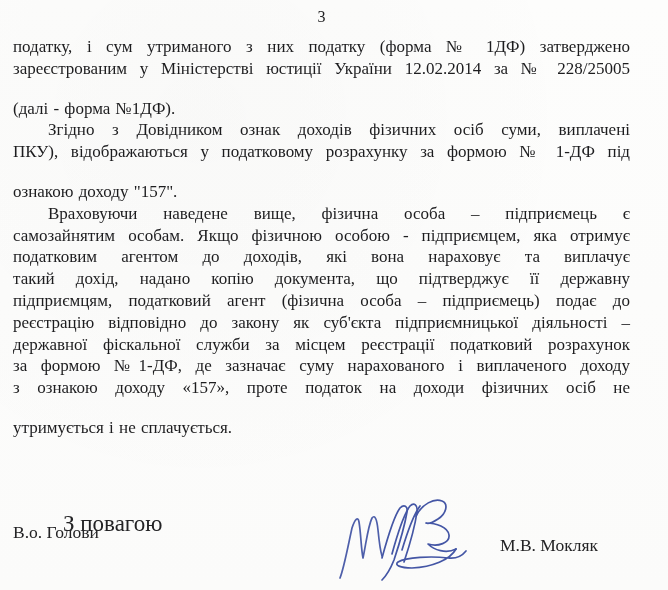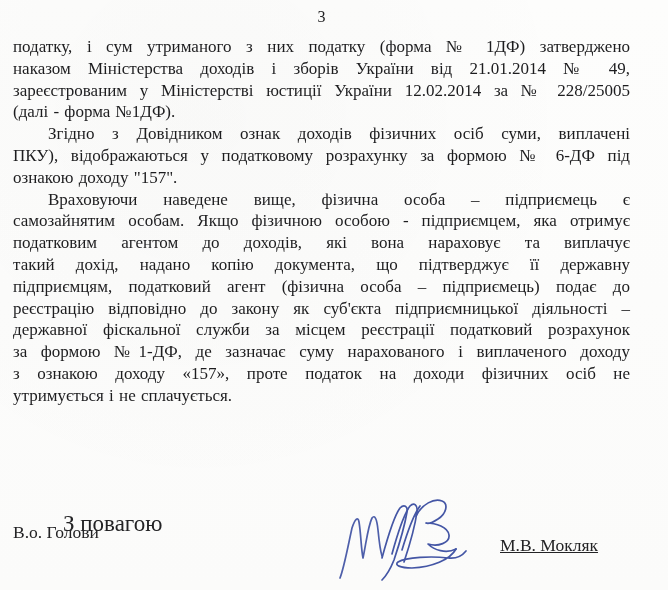--- a/index.html
+++ b/index.html
@@ -33,66 +33,65 @@
   }
   .para { margin: 0; padding: 0; }
   .line {
     text-align: justify;
     text-align-last: justify;
     white-space: normal;
   }
   .line.last {
     text-align: left;
     text-align-last: left;
+    margin-top: 18px;
   }
   .line.indent { text-indent: 35px; }
   .closing {
     position: absolute;
     top: 470px; left: 63px;
     font-size: 23px;
     color: #232325;
     margin-top: 41px;
   }
   .signer-position {
     position: absolute;
     top: 522px; left: 13px;
     font-size: 17.5px;
     color: #232325;
   }
   .signer-name {
     position: absolute;
     top: 535px; left: 500px;
     font-size: 17.5px;
     color: #232325;
-    text-decoration: underline;
   }
   .signature {
     position: absolute;
     top: 494px; left: 332px;
     width: 142px; height: 94px;
   }
   .signature svg { width: 100%; height: 100%; display: block; }
 </style>
 </head>
 <body>
 
 <div class="page">
 
   <div class="page-number">3</div>
 
   <div class="body-text">
     <div class="para">
       <div class="line">податку, і сум утриманого з них податку (форма № 1ДФ) затверджено</div>
-      <div class="line">наказом Міністерства доходів і зборів України від 21.01.2014 № 49,</div>
       <div class="line">зареєстрованим у Міністерстві юстиції України 12.02.2014 за № 228/25005</div>
       <div class="line last">(далі - форма №1ДФ).</div>
     </div>
     <div class="para">
       <div class="line indent">Згідно з Довідником ознак доходів фізичних осіб суми, виплачені</div>
-      <div class="line">ПКУ), відображаються у податковому розрахунку за формою № 6-ДФ під</div>
+      <div class="line">ПКУ), відображаються у податковому розрахунку за формою № 1-ДФ під</div>
       <div class="line last">ознакою доходу "157".</div>
     </div>
     <div class="para">
       <div class="line indent">Враховуючи наведене вище, фізична  особа – підприємець є</div>
       <div class="line">самозайнятим  особам. Якщо фізичною особою - підприємцем, яка отримує</div>
       <div class="line">податковим  агентом до доходів,  які вона нараховує та виплачує</div>
       <div class="line">такий дохід, надано копію документа, що підтверджує її державну</div>
       <div class="line">підприємцям, податковий агент (фізична  особа – підприємець) подає до</div>
       <div class="line">реєстрацію відповідно до закону як суб'єкта підприємницької діяльності –</div>
       <div class="line">державної фіскальної служби за місцем реєстрації податковий розрахунок</div>

